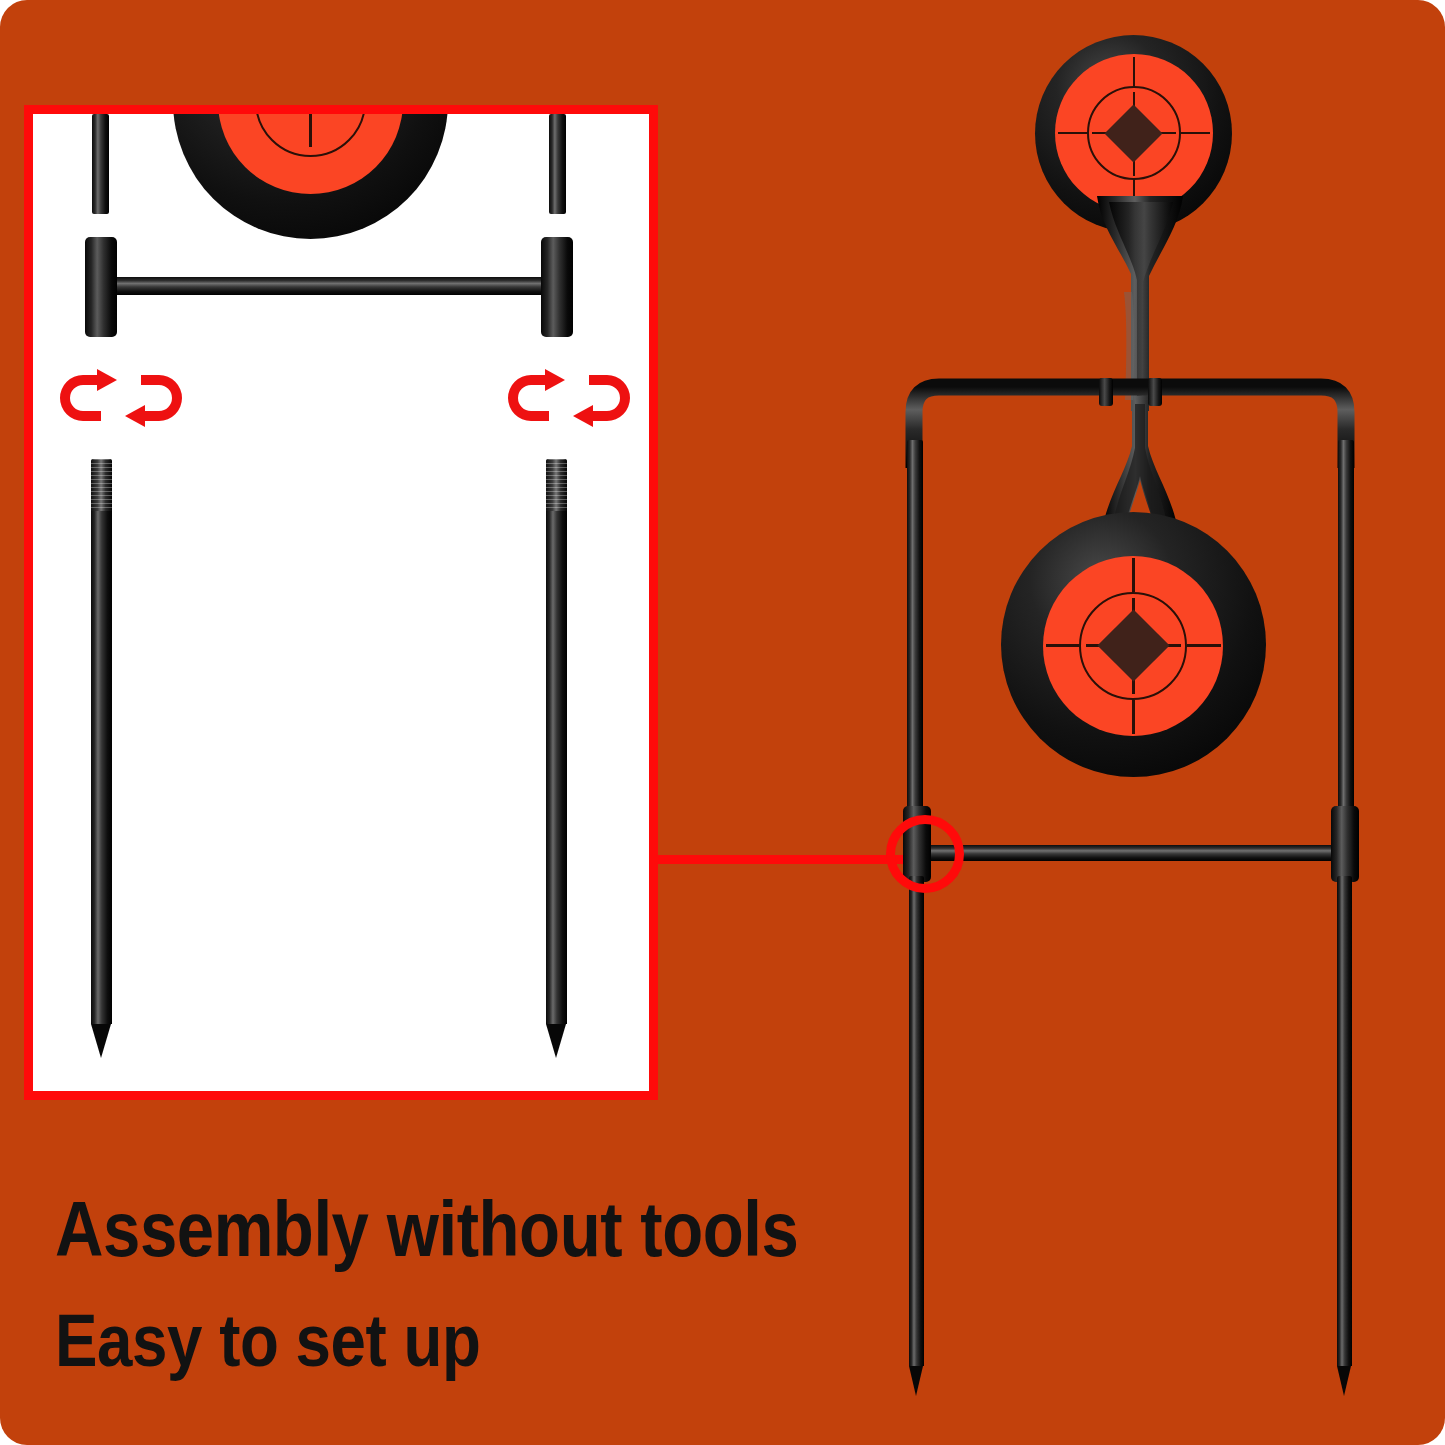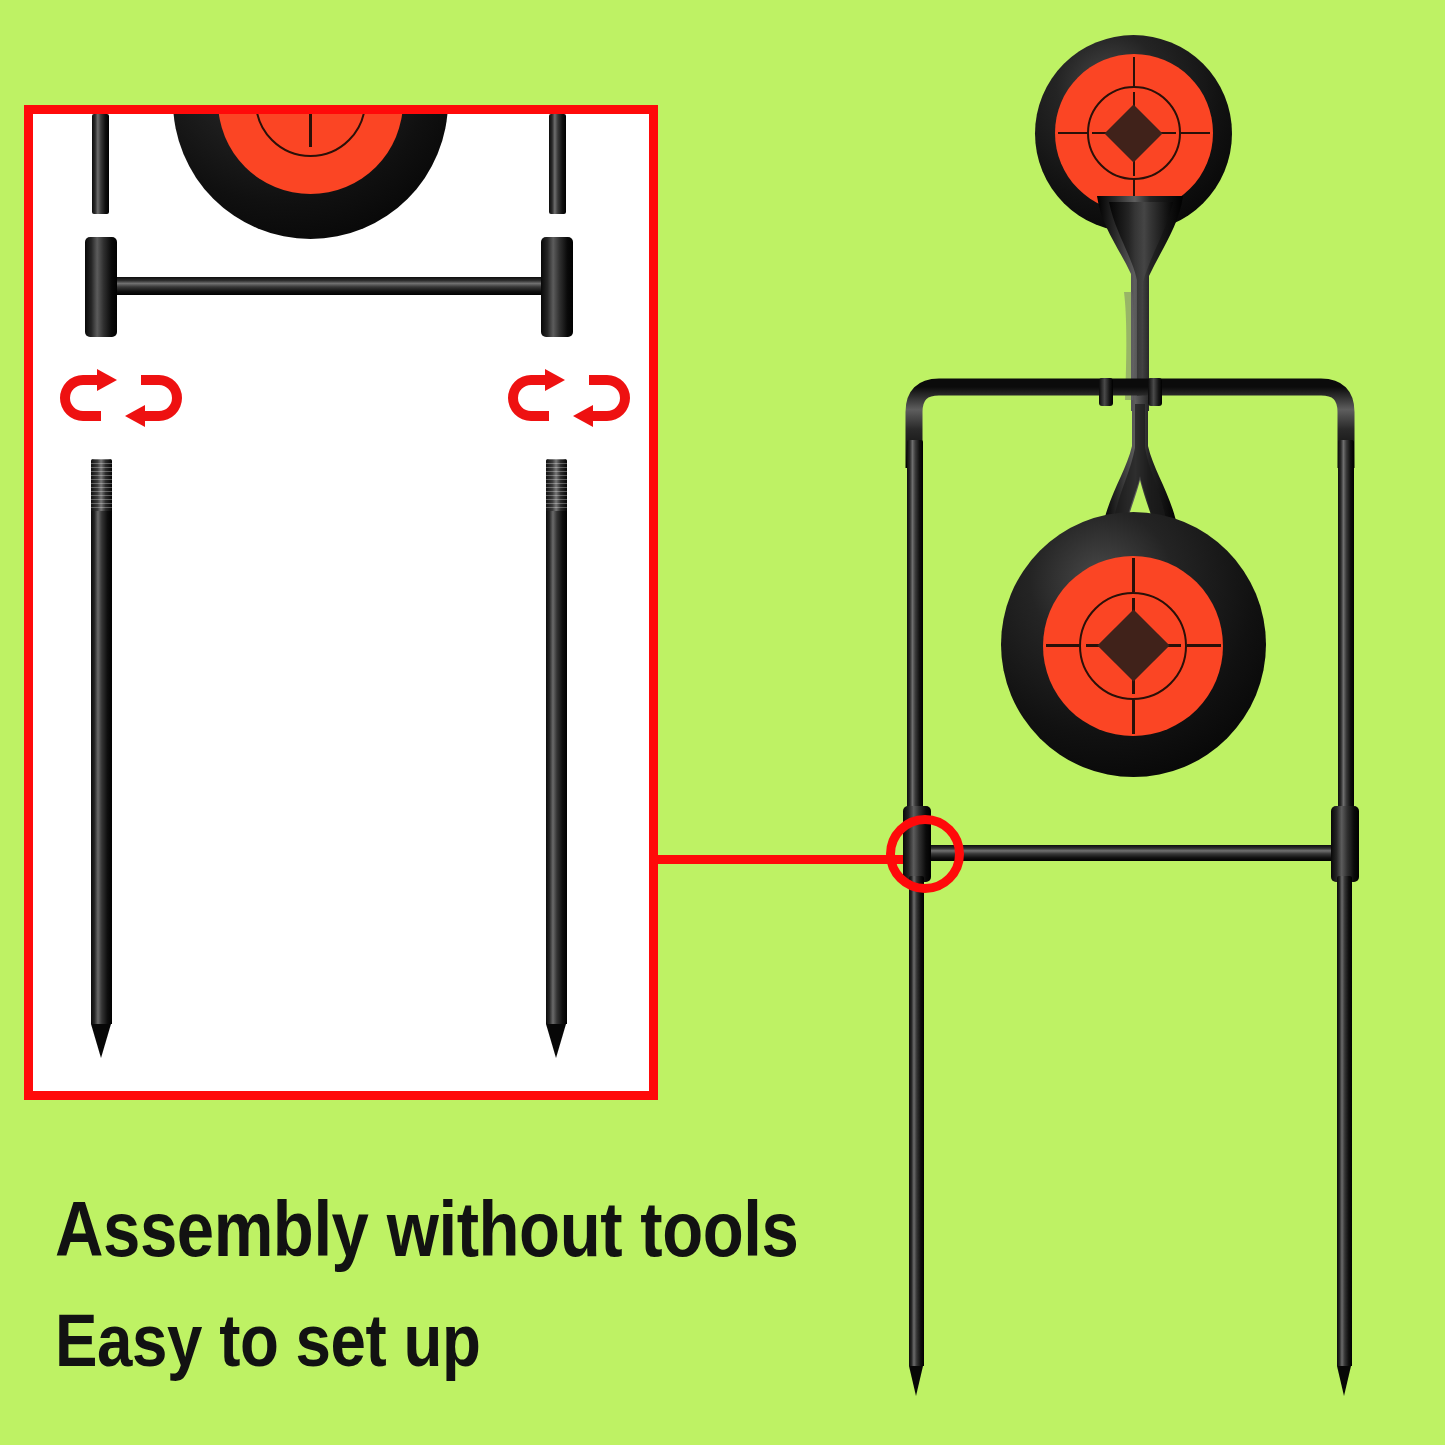--- a/index.html
+++ b/index.html
@@ -8,22 +8,23 @@
     padding: 0;
     background: #ffffff;
   }
   body {
     font-family: "Liberation Sans", sans-serif;
   }
   #stage {
     position: relative;
     width: 1445px;
     height: 1445px;
-    background: #bef264;
+    background: #c2410c;
     overflow: hidden;
+    border-radius: 27px;
   }
 
   
   .inset-box {
     position: absolute;
     left: 24px;
     top: 105px;
     width: 634px;
     height: 995px;
     border: 9px solid #ff0a0a;

